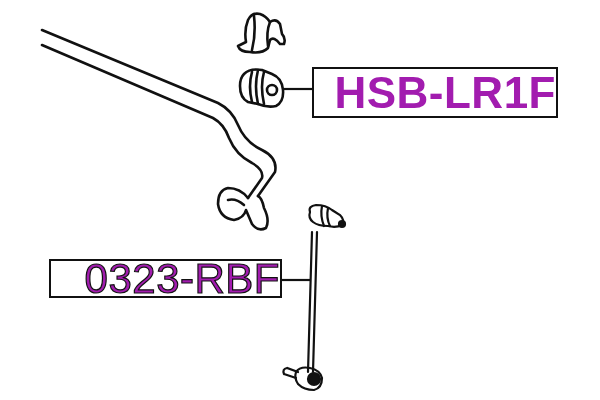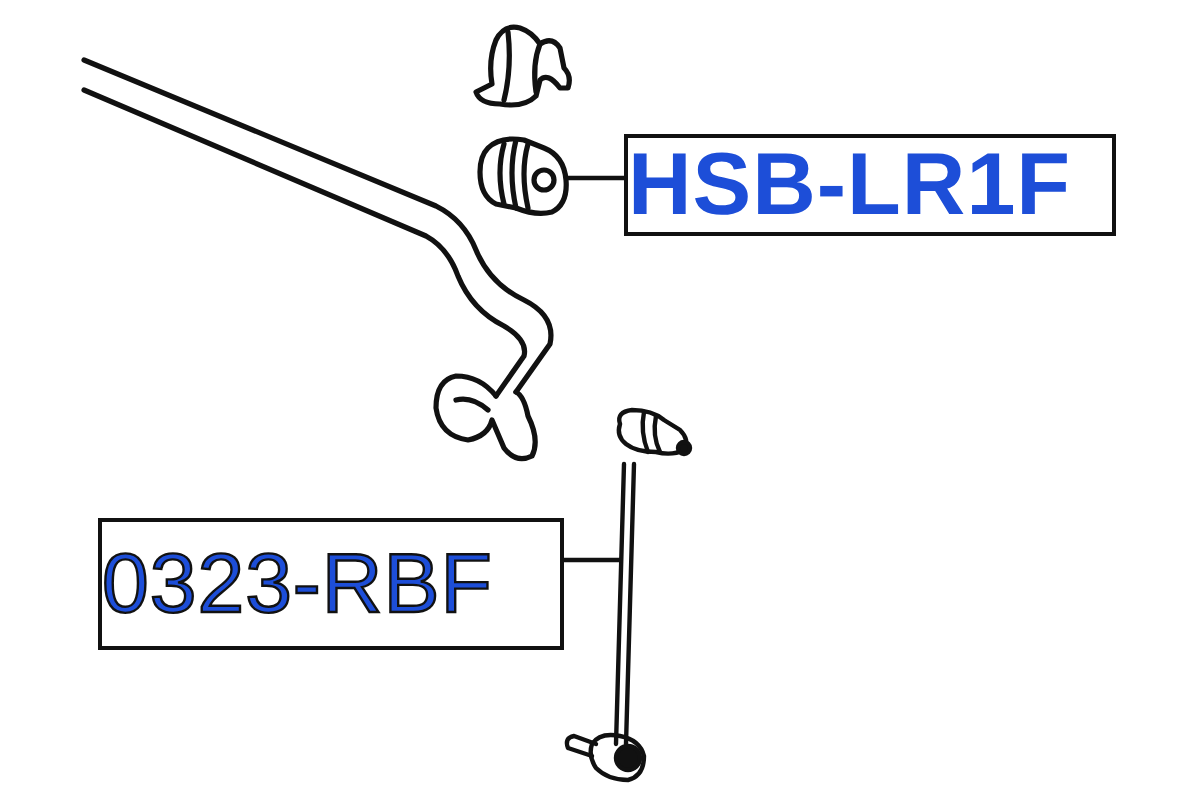--- a/index.html
+++ b/index.html
@@ -1,26 +1,26 @@
 <!DOCTYPE html>
 <html><head>
 <meta charset="utf-8">
 <style>
   html, body { margin: 0; padding: 0; background: #ffffff; }
   body { width: 600px; height: 400px; position: relative; overflow: hidden; font-family: "Liberation Sans", sans-serif; }
   #art { position: absolute; left: 0; top: 0; width: 600px; height: 400px; }
   .label-box {
     position: absolute; box-sizing: border-box;
     border: 2.5px solid #111; background: #fff;
-    display: flex; align-items: center; justify-content: flex-start;
-    font-family: "Liberation Sans", sans-serif; font-weight: bold; color: #1d4ed8;
+    display: flex; align-items: center; justify-content: flex-end;
+    font-family: "Liberation Sans", sans-serif; font-weight: bold; color: #a21caf;
     letter-spacing: 0.5px;
   }
   #box-hsb { left: 312px; top: 67px; width: 246px; height: 51px; font-size: 44px; }
-  #box-rbf { left: 49px; top: 259px; width: 233px; height: 66px; font-size: 42px; font-weight: normal; -webkit-text-stroke: 1.2px #111; }
+  #box-rbf { left: 49px; top: 259px; width: 233px; height: 39px; font-size: 42px; font-weight: normal; -webkit-text-stroke: 1.2px #111; }
 </style>
 </head>
 <body>
 
 <svg id="art" viewBox="0 0 600 400" xmlns="http://www.w3.org/2000/svg">
   <g fill="none" stroke="#111" stroke-width="2.6" stroke-linecap="round" stroke-linejoin="round">
 
     <g>
       <path d="M42 30 L218 103 Q232 110 238 125 Q245 142 262 150 Q278 158 275 172 L258 196"></path>
       <path d="M42 45 L213 118 Q224 124 229 138 Q236 155 252 163 Q264 170 262 178 L248 198"></path>

